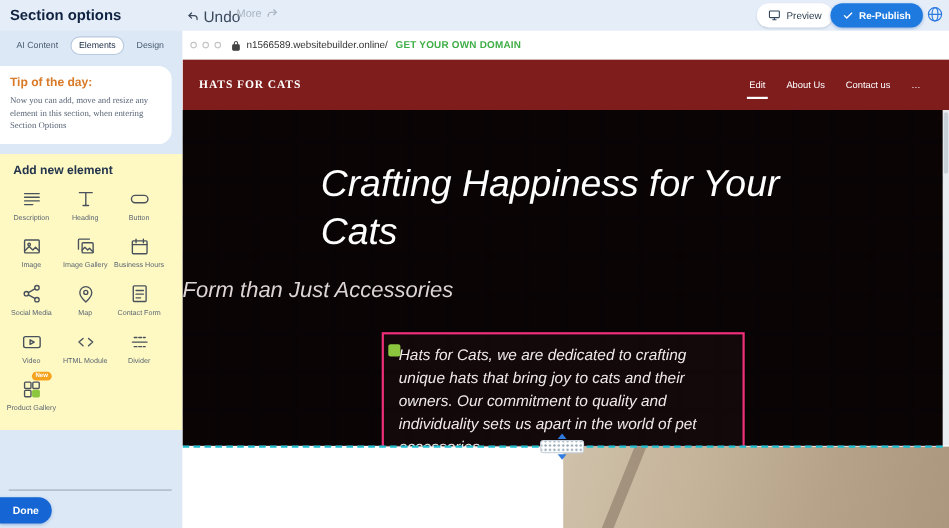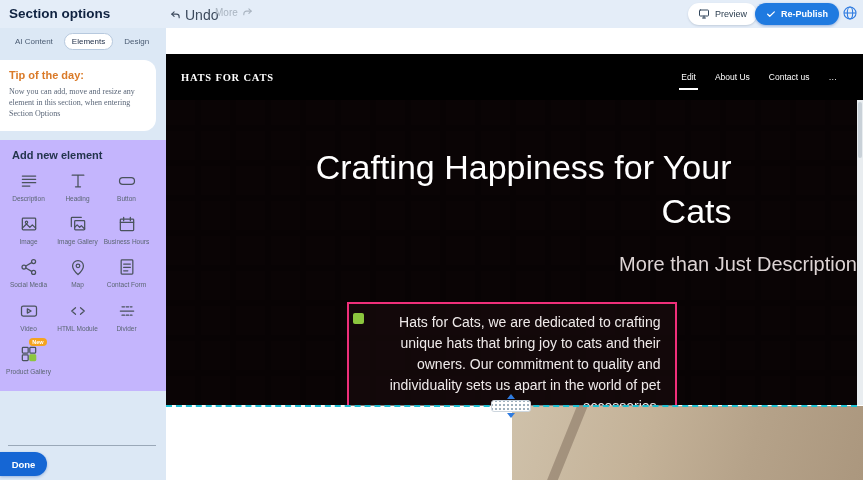--- a/index.html
+++ b/index.html
@@ -31,21 +31,21 @@
   .tip-card{background:#fff;margin-top:10px;border-radius:0 12px 12px 0;width:156px;
             padding:9px 10px 11px 9px;box-sizing:border-box;}
   .tip-title{color:#da7a28;font-weight:bold;font-size:11px;}
   .tip-body{font-size:8px;color:#5a6678;line-height:1.4;margin-top:5px;font-family:Liberation Serif, serif;}
   .btn-edit-mobile{margin-top:13px;width:94px;height:33px;border-radius:0 17px 17px 0;background:#1566d4;
             color:#fff;font-size:8px;display:inline-flex;align-items:center;justify-content:center;gap:6px;
             cursor:pointer;box-shadow:0 1px 3px rgba(20,80,180,.35);}
   .info-dot{display:inline-flex;align-items:center;justify-content:center;width:13px;height:13px;
             border:1px solid #7a92ad;border-radius:50%;color:#7a92ad;font-size:8px;
             font-family:"Liberation Serif",serif;font-style:italic;margin-left:8px;vertical-align:middle;cursor:pointer;}
-  .elements-card{background:#c4b5fd;margin-top:9px;border-radius:0 12px 12px 0;width:185px;
+  .elements-card{background:#fef9c3;margin-top:9px;border-radius:0 12px 12px 0;width:185px;
             padding:9px 2px 4px 4px;box-sizing:border-box;}
   .add-title{font-size:11px;color:#23344d;font-weight:bold;margin-left:8px;}
   .egrid{display:flex;flex-wrap:wrap;margin-top:9px;}
   .cell{width:49px;display:flex;flex-direction:column;align-items:center;margin-bottom:10px;cursor:pointer;}
   .eicon{position:relative;width:22px;height:22px;display:flex;align-items:center;justify-content:center;}
   .eicon svg{stroke:#49525c;fill:none;stroke-width:1.5;stroke-linecap:round;stroke-linejoin:round;}
   .elabel{font-size:6.5px;color:#5b6673;text-align:center;margin-top:3px;line-height:1.3;width:46px;}
   .badge-new{position:absolute;top:-5px;right:-7px;background:#f5a31f;color:#fff;font-size:5.5px;
              padding:1px 3px;border-radius:5px;font-weight:bold;}
   .side-divider{border:none;border-top:1px solid #9aa8b8;width:148px;margin:0 0 0 8px;
@@ -58,33 +58,33 @@
   .main{position:absolute;left:166px;top:28px;width:697px;height:452px;background:#fff;}
   .chrome{position:absolute;left:0;top:0;right:0;height:26px;background:#fff;display:flex;
           align-items:center;border-bottom:1px solid #ececec;}
   .dots{display:flex;gap:5px;margin-left:7px;}
   .dot{width:6px;height:6px;border-radius:50%;border:1px solid #c3c3c3;box-sizing:border-box;}
   .lock{margin-left:9px;display:flex;}
   .url{font-size:9px;color:#333;margin-left:5px;cursor:text;}
   .domain-link{font-size:9px;color:#3fae47;font-weight:bold;margin-left:7px;letter-spacing:.2px;cursor:pointer;}
 
   .site{position:absolute;left:0;top:26px;right:0;bottom:0;overflow:hidden;background:#fff;}
-  .site-header{position:absolute;left:0;top:0;right:0;height:46px;background:#000000;display:flex;align-items:center;text-align:center;}
+  .site-header{position:absolute;left:0;top:0;right:0;height:46px;background:#7f1d1d;display:flex;align-items:center;text-align:center;}
   .logo{margin-left:15px;color:#fff;font-family:"Liberation Serif",serif;font-weight:bold;
         font-size:10.5px;letter-spacing:.8px;}
   .nav{margin-left:auto;margin-right:26px;display:flex;align-items:center;gap:19px;}
   .nav-item{color:#fff;font-size:8.5px;position:relative;cursor:pointer;}
   .nav-item.active::after{content:"";position:absolute;left:-2px;right:-2px;bottom:-8px;height:2px;background:#fff;}
 
   .hero{position:absolute;left:0;top:46px;right:6px;height:305px;
         background-color:#0a0405;
         background-image:
           repeating-linear-gradient(0deg,  rgba(48,19,22,.95) 0 29px, rgba(8,3,4,1) 29px 35px),
           repeating-linear-gradient(90deg, rgba(48,19,22,.95) 0 29px, rgba(8,3,4,1) 29px 35px);
-        background-blend-mode:darken;text-align:right;}
+        background-blend-mode:darken;text-align:left;font-style:italic;}
   .hero-heading{margin:46px auto 0;max-width:440px;color:#fff;font-size:34px;line-height:1.28;font-weight:400;}
   .hero-sub{margin-top:20px;color:#ddd4d4;font-size:20px;font-weight:400;}
   .hero-box{position:relative;margin:26px auto 0;width:330px;border:2px solid #ef2f7a;
             background:rgba(28,12,14,.55);padding:8px 14px;font-size:14px;line-height:1.5;
             color:#efeaea;box-sizing:border-box;cursor:pointer;}
   .green-handle{position:absolute;left:4px;top:9px;width:11px;height:11px;background:#8cc63e;border-radius:2px;}
 
   .section-line{position:absolute;left:0;right:6px;top:351px;border-top:2px dashed #1fc0d2;z-index:4;}
   .resize-handle{position:absolute;left:323px;top:340px;width:44px;height:24px;z-index:5;display:flex;
                  flex-direction:column;align-items:center;justify-content:center;cursor:row-resize;}
@@ -314,36 +314,51 @@
 
       </div>
     </div>
 
     <hr class="side-divider">
     <div class="btn-done">Done</div>
   </div>
 
   <div class="main">
 
+    <div class="chrome">
+      <div class="dots">
+        <span class="dot"></span>
+        <span class="dot"></span>
+        <span class="dot"></span>
+      </div>
+      <span class="lock">
+        <svg width="9" height="11" viewBox="0 0 24 28" fill="none" stroke="#444" stroke-width="2.6">
+            <rect x="4" y="12" width="16" height="13" rx="2" fill="#444"></rect>
+            <path d="M8 12V8a4 4 0 0 1 8 0v4"></path>
+          </svg>
+      </span>
+      <span class="url">n1566589.websitebuilder.online/</span>
+      <span class="domain-link">GET YOUR OWN DOMAIN</span>
+    </div>
 
     <div class="site">
 
       <div class="site-header">
         <span class="logo">HATS FOR CATS</span>
         <div class="nav">
           <span class="nav-item active">Edit</span>
           <span class="nav-item">About Us</span>
           <span class="nav-item">Contact us</span>
           <span class="nav-item">…</span>
         </div>
       </div>
 
       <div class="hero">
         <div class="hero-heading">Crafting Happiness for Your Cats</div>
-        <div class="hero-sub">More than Just Description</div>
+        <div class="hero-sub">Form than Just Accessories</div>
         <div class="hero-box">
           <span class="green-handle"></span>
           <span>Hats for Cats, we are dedicated to crafting unique hats that bring joy to cats and their owners. Our commitment to quality and individuality sets us apart in the world of pet accessories.</span>
         </div>
       </div>
 
       <div class="next-section">
         <div class="carpet"></div>
       </div>
 

